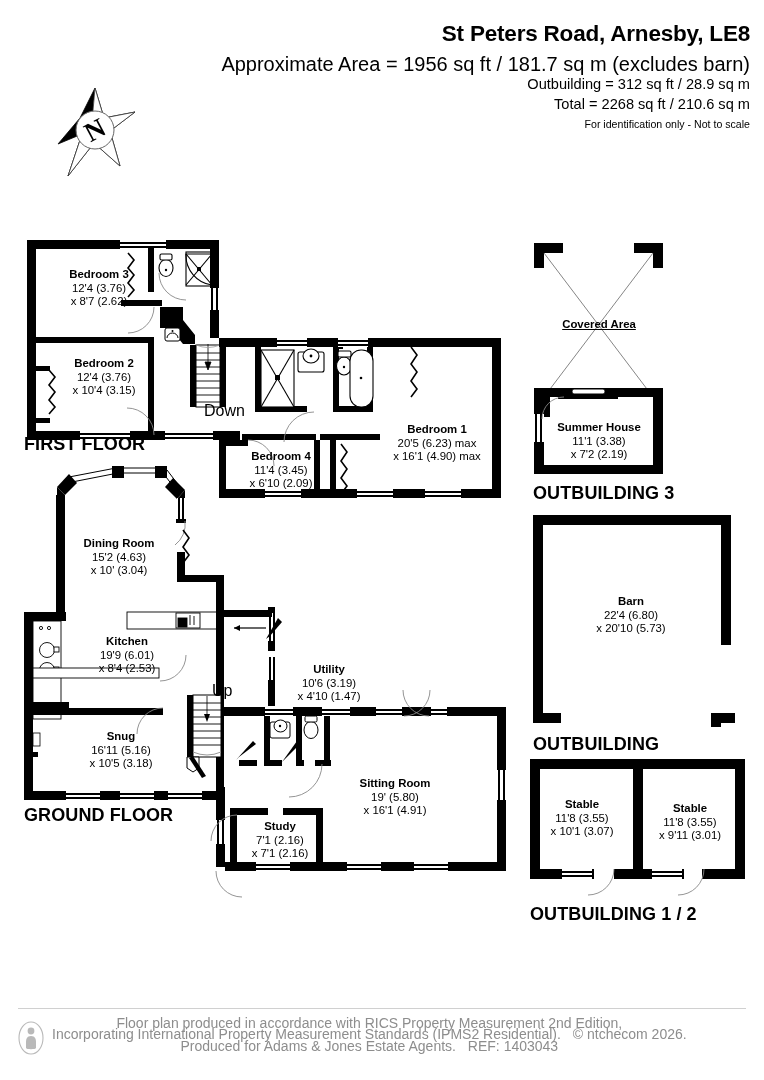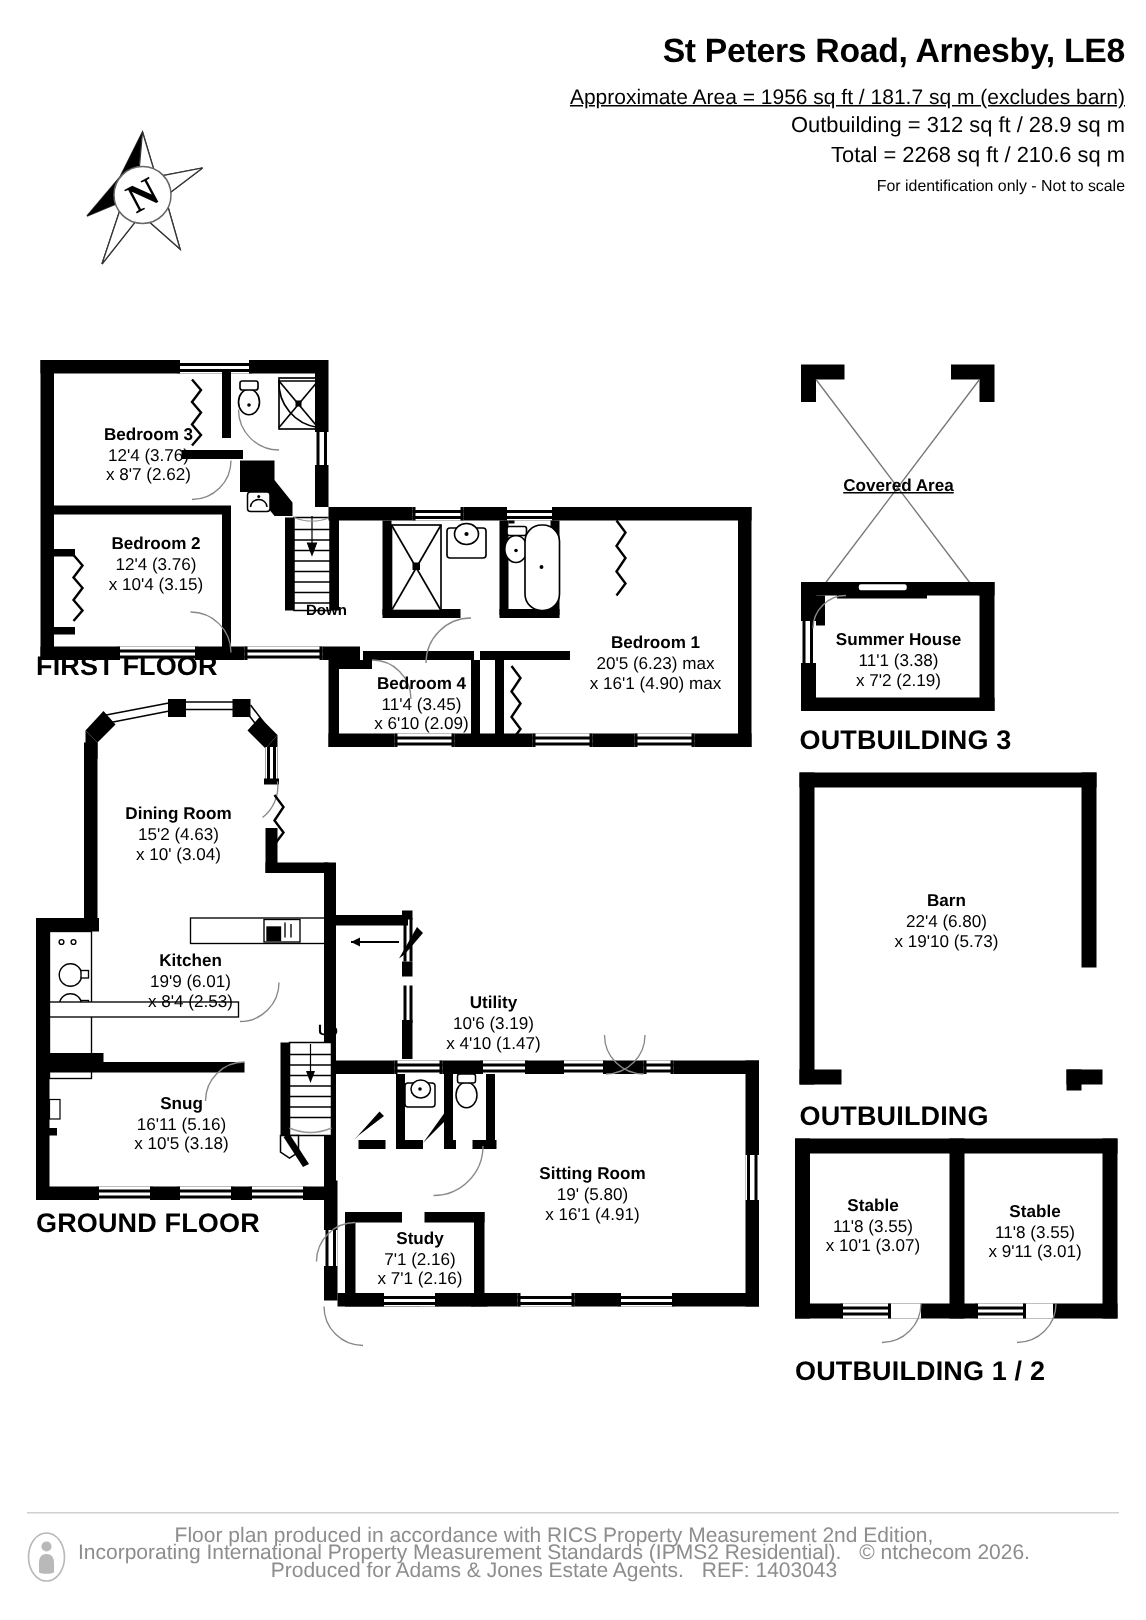--- a/index.html
+++ b/index.html
@@ -4,30 +4,30 @@
 <title>Floor Plan</title>
 <style>
   html,body{margin:0;padding:0;background:#ffffff;}
   body{width:764px;height:1080px;position:relative;overflow:hidden;
        font-family:"Liberation Sans","DejaVu Sans",sans-serif;color:#000;}
   .plan{position:absolute;left:0;top:0;width:764px;height:1080px;}
   svg{display:block;}
   
   #header{position:absolute;right:14px;top:22px;text-align:right;width:600px;}
   #title{font-size:22.5px;font-weight:bold;letter-spacing:-0.2px;line-height:1.1;}
-  .sub{font-size:14px;line-height:20px;margin-top:7px;text-decoration:underline;}
+  .sub{font-size:20px;line-height:20px;margin-top:7px;}
   .sub2{font-size:14.6px;line-height:20px;}
   #notscale{font-size:10.6px;margin-top:4px;}
   
   .floorcap{position:absolute;font-size:18px;font-weight:bold;letter-spacing:0.1px;}
   
   .rm{position:absolute;text-align:center;line-height:13.6px;white-space:nowrap;}
   .rm .nm{font-size:11.4px;font-weight:bold;}
   .rm .dm{font-size:11.4px;}
-  .tiny{position:absolute;font-size:10px;font-weight:bold;padding-left:16px;}
+  .tiny{position:absolute;font-size:16px;font-weight:normal;padding-left:16px;}
   #footline{position:absolute;left:18px;top:1008px;width:728px;height:1px;background:#d0d0d0;}
   #ftxt{position:absolute;left:52px;top:1018px;font-size:14px;color:#8d8d8d;line-height:11.4px;text-align:center;}
   #fico{position:absolute;left:18px;top:1021px;}
 </style>
 </head>
 <body>
 
 <div id="header">
   <div id="title">St Peters Road, Arnesby, LE8</div>
   <div class="sub">Approximate Area = 1956 sq ft / 181.7 sq m (excludes barn)</div>
@@ -502,21 +502,21 @@
 
 <div class="floorcap" style="left:533px;top:734px;">OUTBUILDING</div>
 
 <div class="floorcap" style="left:530px;top:904px;">OUTBUILDING 1 / 2</div>
 
 <div class="floorcap" style="left:533px;top:483px;">OUTBUILDING 3</div>
 
 <div class="tiny" style="left:188px;top:402px;">Down</div>
 <div class="tiny" style="left:196px;top:682px;">Up</div>
 
-<div class="rm" style="left:52px;top:284px;width:94px;">
+<div class="rm" style="left:52px;top:268px;width:94px;">
   <div class="nm">Bedroom 3</div>
   <div class="dm">12'4 (3.76)</div>
   <div class="dm">x 8'7 (2.62)</div>
 </div>
 
 <div class="rm" style="left:54px;top:357px;width:100px;">
   <div class="nm">Bedroom 2</div>
   <div class="dm">12'4 (3.76)</div>
   <div class="dm">x 10'4 (3.15)</div>
 </div>
@@ -571,21 +571,21 @@
 
 <div class="rm" style="left:539px;top:421px;width:120px;">
   <div class="nm">Summer House</div>
   <div class="dm">11'1 (3.38)</div>
   <div class="dm">x 7'2 (2.19)</div>
 </div>
 
 <div class="rm" style="left:573px;top:595px;width:116px;">
   <div class="nm">Barn</div>
   <div class="dm">22'4 (6.80)</div>
-  <div class="dm">x 19'10 (5.73)</div>
+  <div class="dm">x 20'10 (5.73)</div>
 </div>
 
 <div class="rm" style="left:532px;top:798px;width:100px;">
   <div class="nm">Stable</div>
   <div class="dm">11'8 (3.55)</div>
   <div class="dm">x 10'1 (3.07)</div>
 </div>
 
 <div class="rm" style="left:640px;top:802px;width:100px;">
   <div class="nm">Stable</div>

